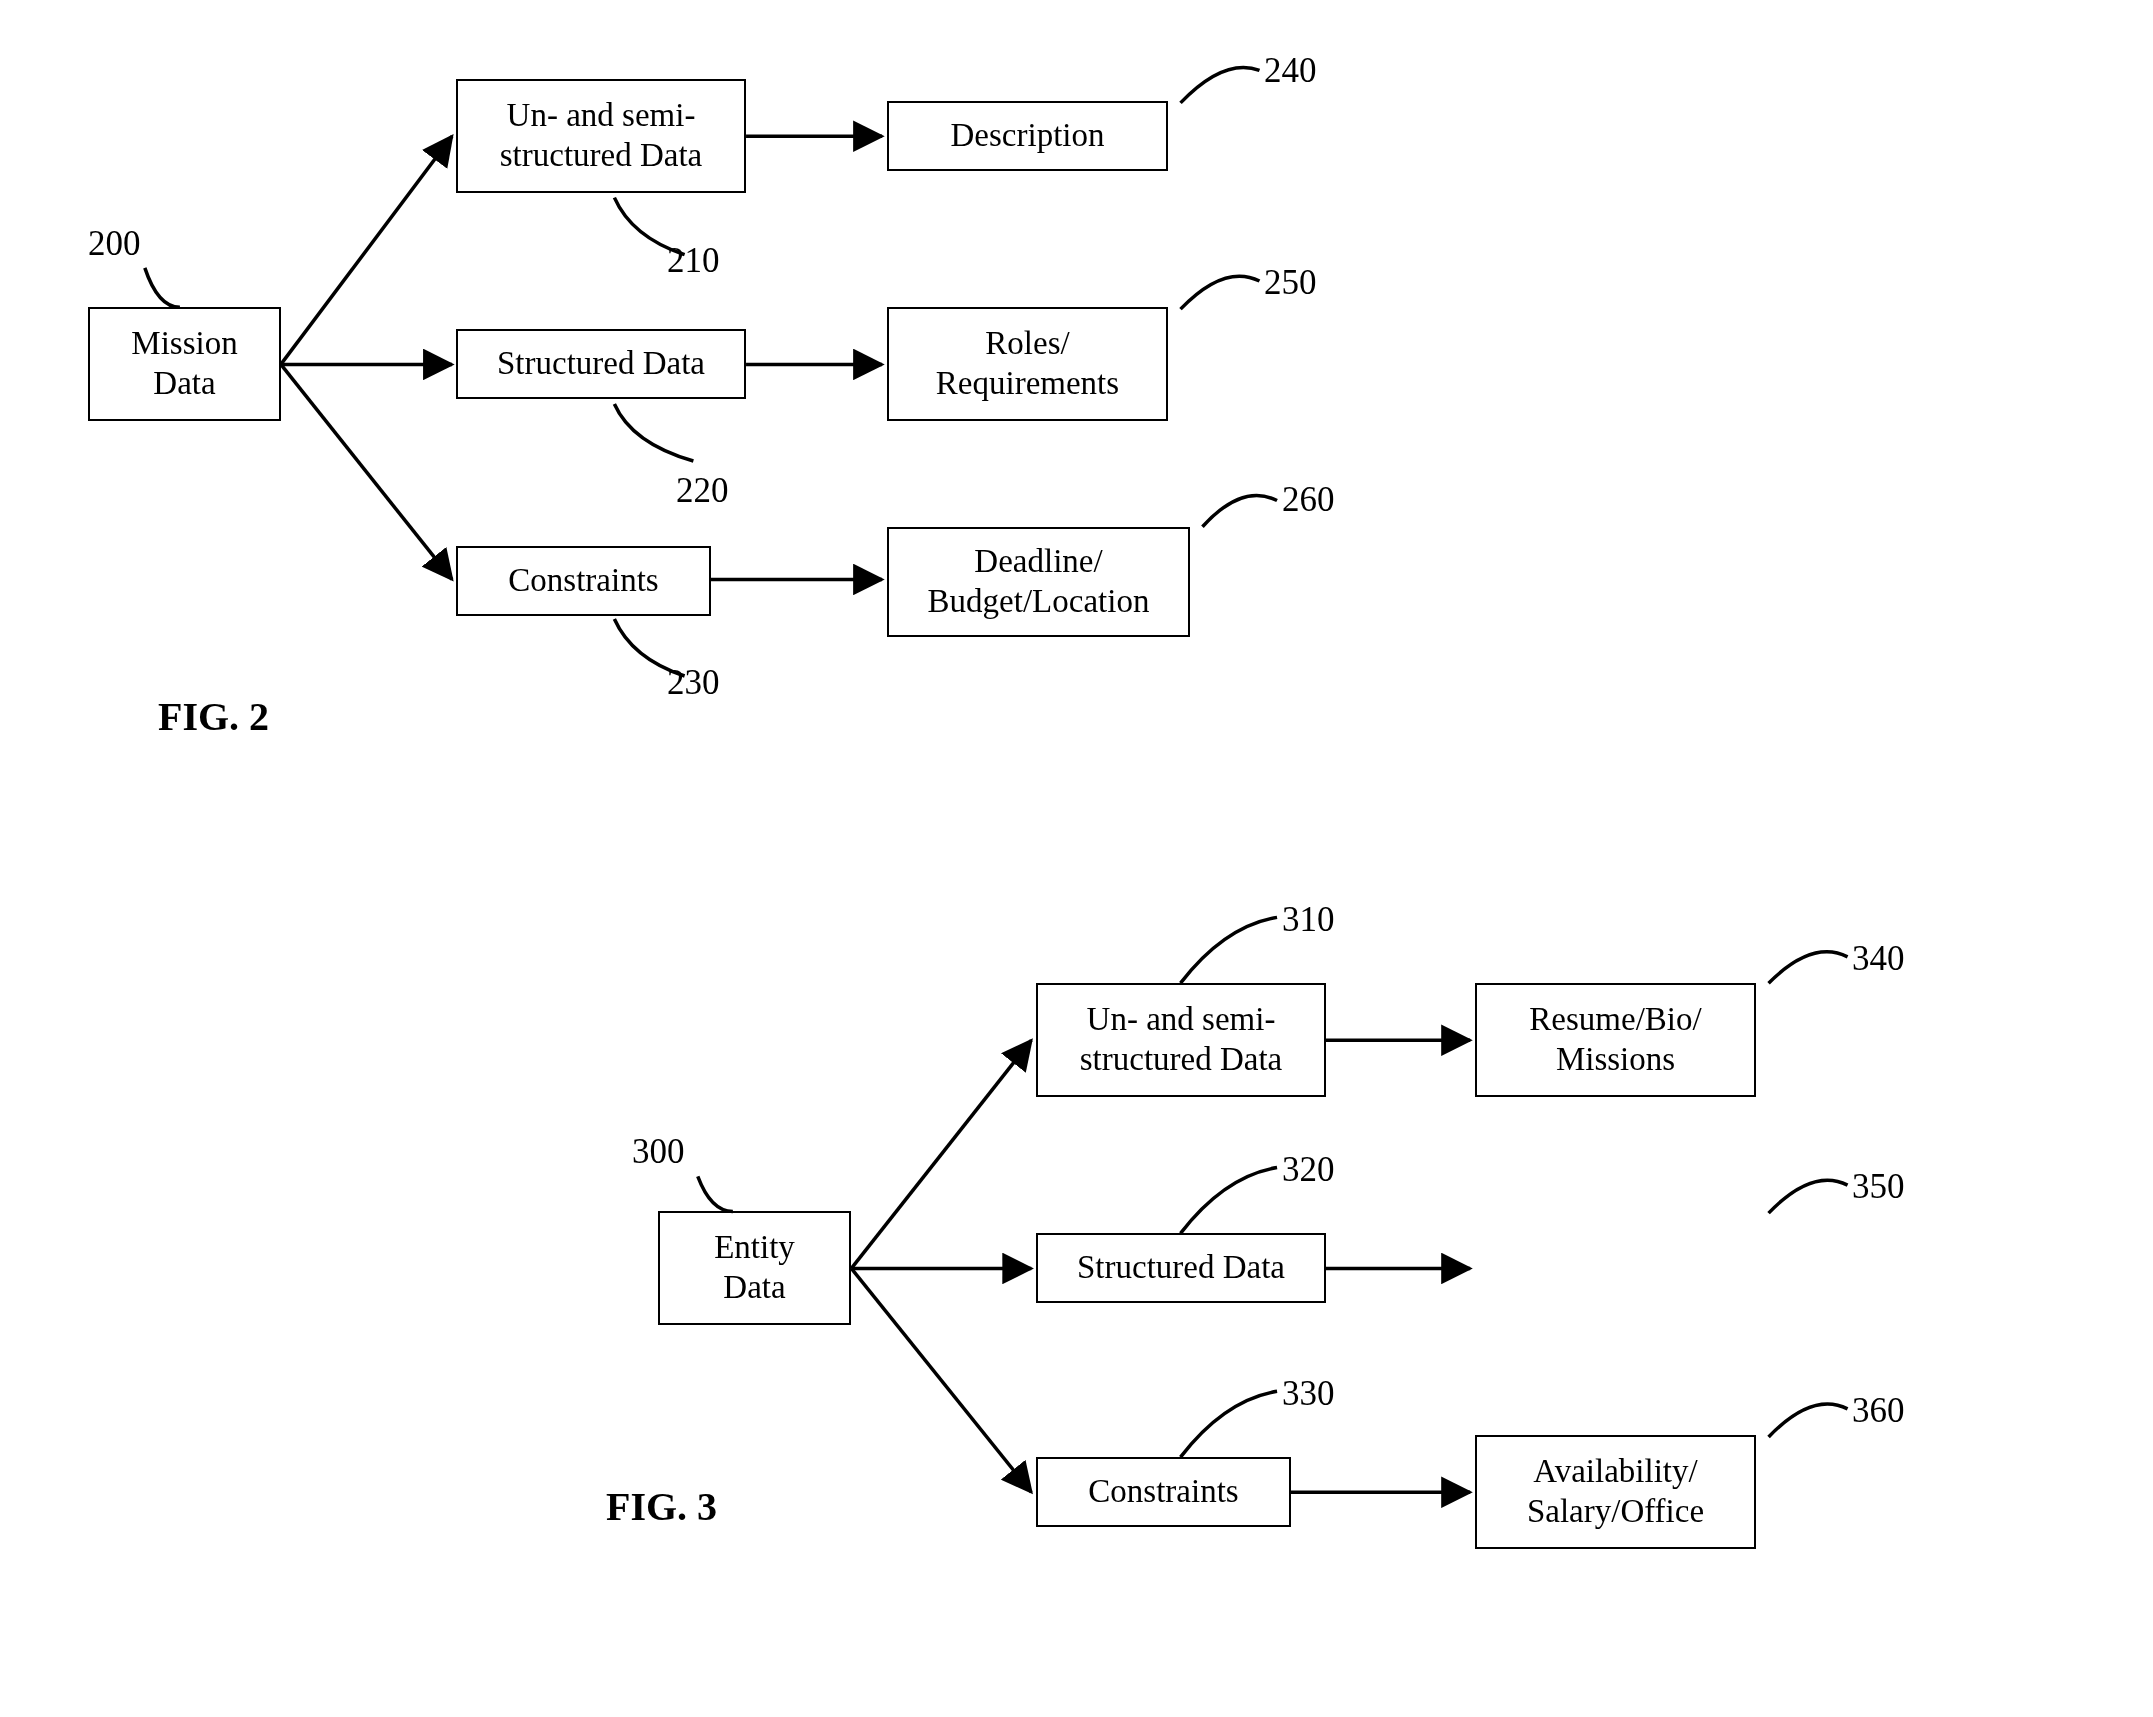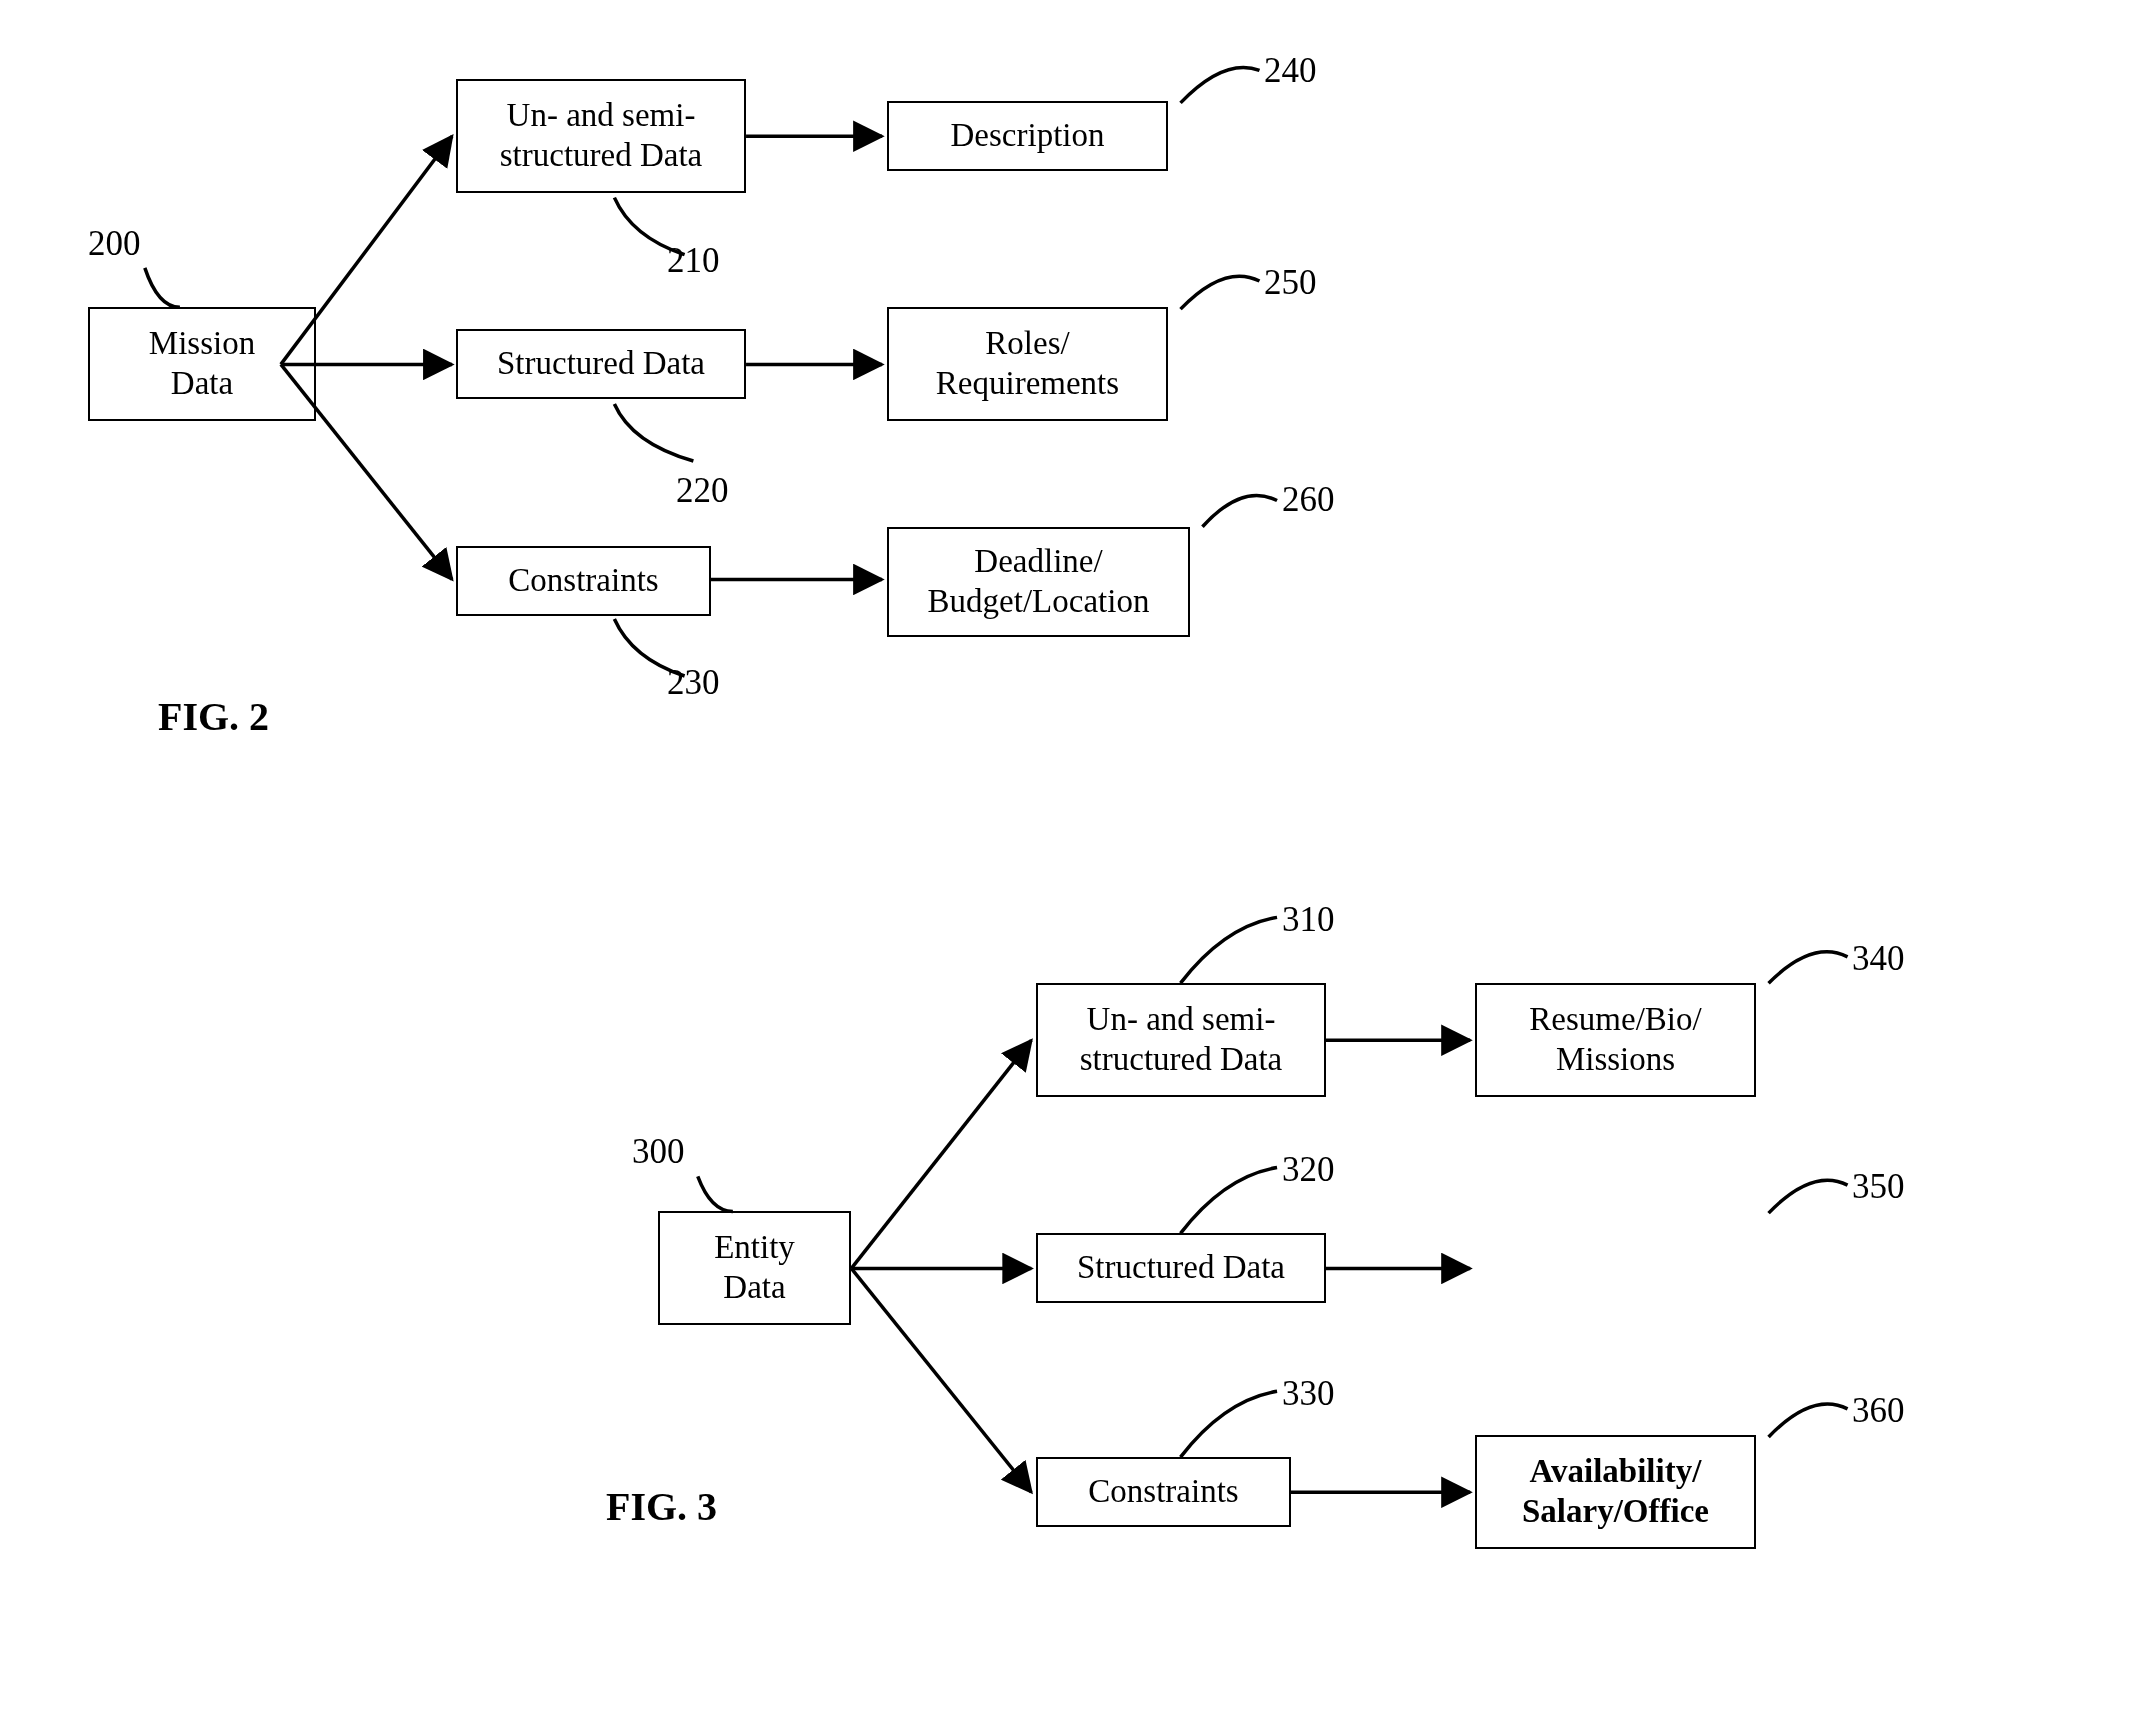--- a/index.html
+++ b/index.html
@@ -42,21 +42,21 @@
     width: 2153px;
     height: 1718px;
     pointer-events: none;
   }
 </style>
 </head>
 <body>
 
 <div class="canvas">
 
-  <div class="box" style="left:88px; top:307px; width:228px; height:114px;">
+  <div class="box" style="left:88px; top:307px; width:193px; height:114px;">
     <span>Mission<br>Data</span>
   </div>
   <div class="reflabel" style="left:88px; top:224px;">200</div>
 
   <div class="box" style="left:456px; top:79px; width:290px; height:114px;">
     <span>Un- and semi-<br>structured Data</span>
   </div>
   <div class="reflabel" style="left:667px; top:241px;">210</div>
 
   <div class="box" style="left:456px; top:329px; width:290px; height:70px;">
@@ -106,21 +106,21 @@
   </div>
   <div class="reflabel" style="left:1282px; top:1374px;">330</div>
 
   <div class="box" style="left:1475px; top:983px; width:281px; height:114px;">
     <span>Resume/Bio/<br>Missions</span>
   </div>
   <div class="reflabel" style="left:1852px; top:939px;">340</div>
 
   <div class="reflabel" style="left:1852px; top:1167px;">350</div>
 
-  <div class="box" style="left:1475px; top:1435px; width:281px; height:114px;font-weight:bold;">
+  <div class="box" style="left:1475px; top:1435px; width:281px; height:114px;">
     <span>Availability/<br>Salary/Office</span>
   </div>
   <div class="reflabel" style="left:1852px; top:1391px;">360</div>
 
   <div class="figlabel" style="left:606px; top:1483px;">FIG. 3</div>
 
   <svg class="overlay" viewBox="0 0 2453 1957">
     <defs>
       <marker id="arrow" viewBox="0 0 12 12" refX="11" refY="6" markerWidth="9" markerHeight="9" orient="auto-start-reverse">
         <path d="M 0 0 L 12 6 L 0 12 z" fill="black"></path>

